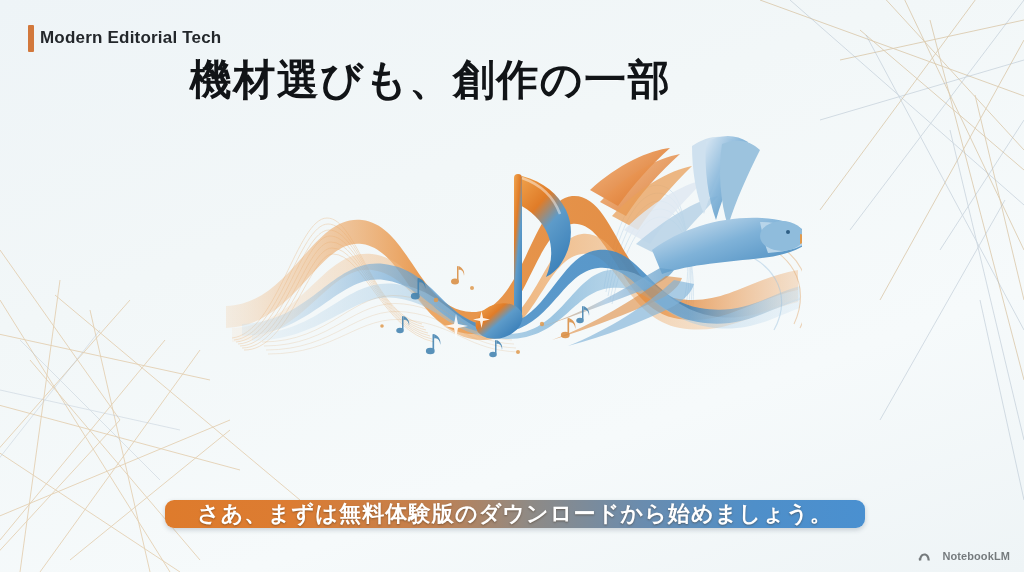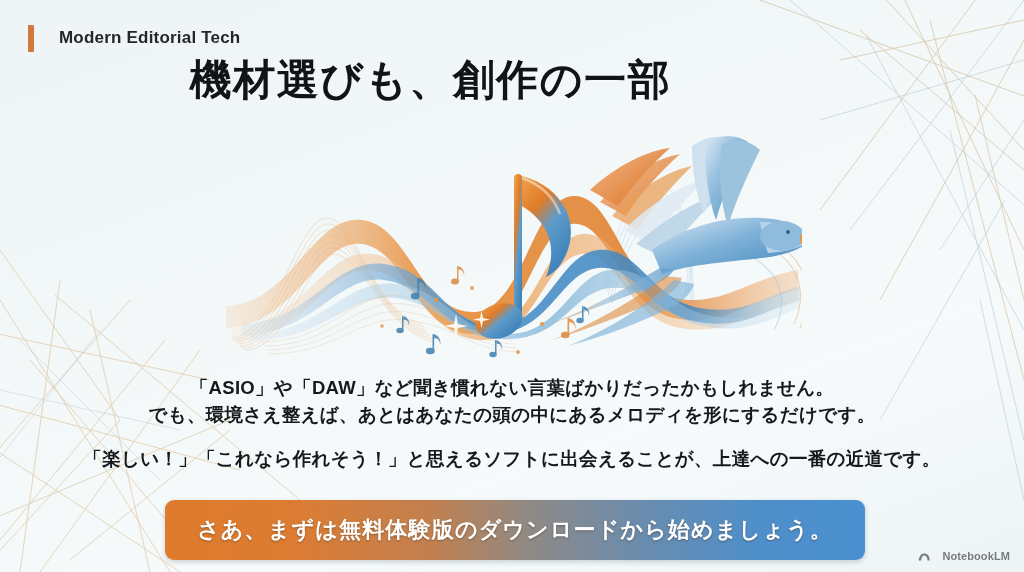--- a/index.html
+++ b/index.html
@@ -25,21 +25,21 @@
     pointer-events: none;
   }
 
   
   #header {
     position: absolute;
     left: 28px;
     top: 22px;
     display: flex;
     align-items: center;
-    gap: 25px;
+    gap: 6px;
     height: 32px;
   }
   #accent-bar {
     width: 6px;
     height: 27px;
     background: #d2783c;
     border-radius: 1px;
   }
   #header-label {
     font-size: 17px;
@@ -91,21 +91,21 @@
     white-space: nowrap;
   }
   #body-para-2 { margin-top: 17px; }
 
   
   #cta-banner {
     position: absolute;
     left: 165px;
     top: 500px;
     width: 700px;
-    height: 60px;
+    height: 28px;
     border-radius: 9px;
     background: linear-gradient(90deg,
         #de7b2c 0%,
         #dc7c32 18%,
         #c2804f 38%,
         #8f8a85 52%,
         #6a8cae 68%,
         #4f8fc9 84%,
         #4a90d0 100%);
     box-shadow: 0 2px 5px rgba(40,60,80,0.22);
@@ -388,29 +388,20 @@
         <circle cx="160" cy="198" r="1.8" fill="#e09a4e"></circle>
       </g>
 
       <g fill="#ffffff" opacity="0.9">
         <path d="M232 196 L234 186 L236 196 L246 198 L236 200 L234 210 L232 200 L222 198 Z"></path>
         <path d="M258 190 L259.5 183 L261 190 L268 191.5 L261 193 L259.5 200 L258 193 L251 191.5 Z"></path>
       </g>
     </svg>
   </div>
 
-  <div id="body-copy">
-    <div>
-      <div class="body-line">「ASIO」や「DAW」など聞き慣れない言葉ばかりだったかもしれません。</div>
-      <div class="body-line">でも、環境さえ整えば、あとはあなたの頭の中にあるメロディを形にするだけです。</div>
-    </div>
-    <div id="body-para-2">
-      <div class="body-line">「楽しい！」「これなら作れそう！」と思えるソフトに出会えることが、上達への一番の近道です。</div>
-    </div>
-  </div>
 
   <div id="cta-banner">
     <span id="cta-text">さあ、まずは無料体験版のダウンロードから始めましょう。</span>
   </div>
 
   <div id="watermark">
     <svg width="13" height="12" viewBox="0 0 13 12" xmlns="http://www.w3.org/2000/svg">
       <path d="M1 10.4 C1 6.2 3.3 3.4 6.4 3.4 C9.4 3.4 11.6 6.0 11.8 10.4
                L9.6 10.4 C9.4 7.2 8.1 5.4 6.4 5.4 C4.6 5.4 3.3 7.2 3.2 10.4 Z" fill="#2b3033"></path>
       <path d="M0.6 8.6 C1.6 8.0 2.6 8.4 3.0 9.4 L1.0 10.4 Z" fill="#2b3033"></path>

